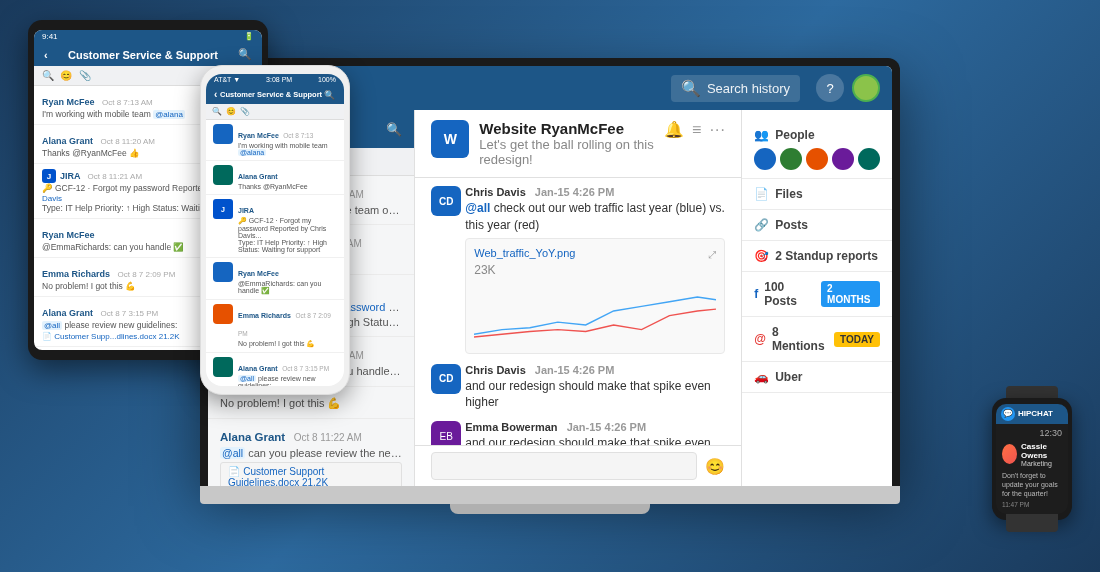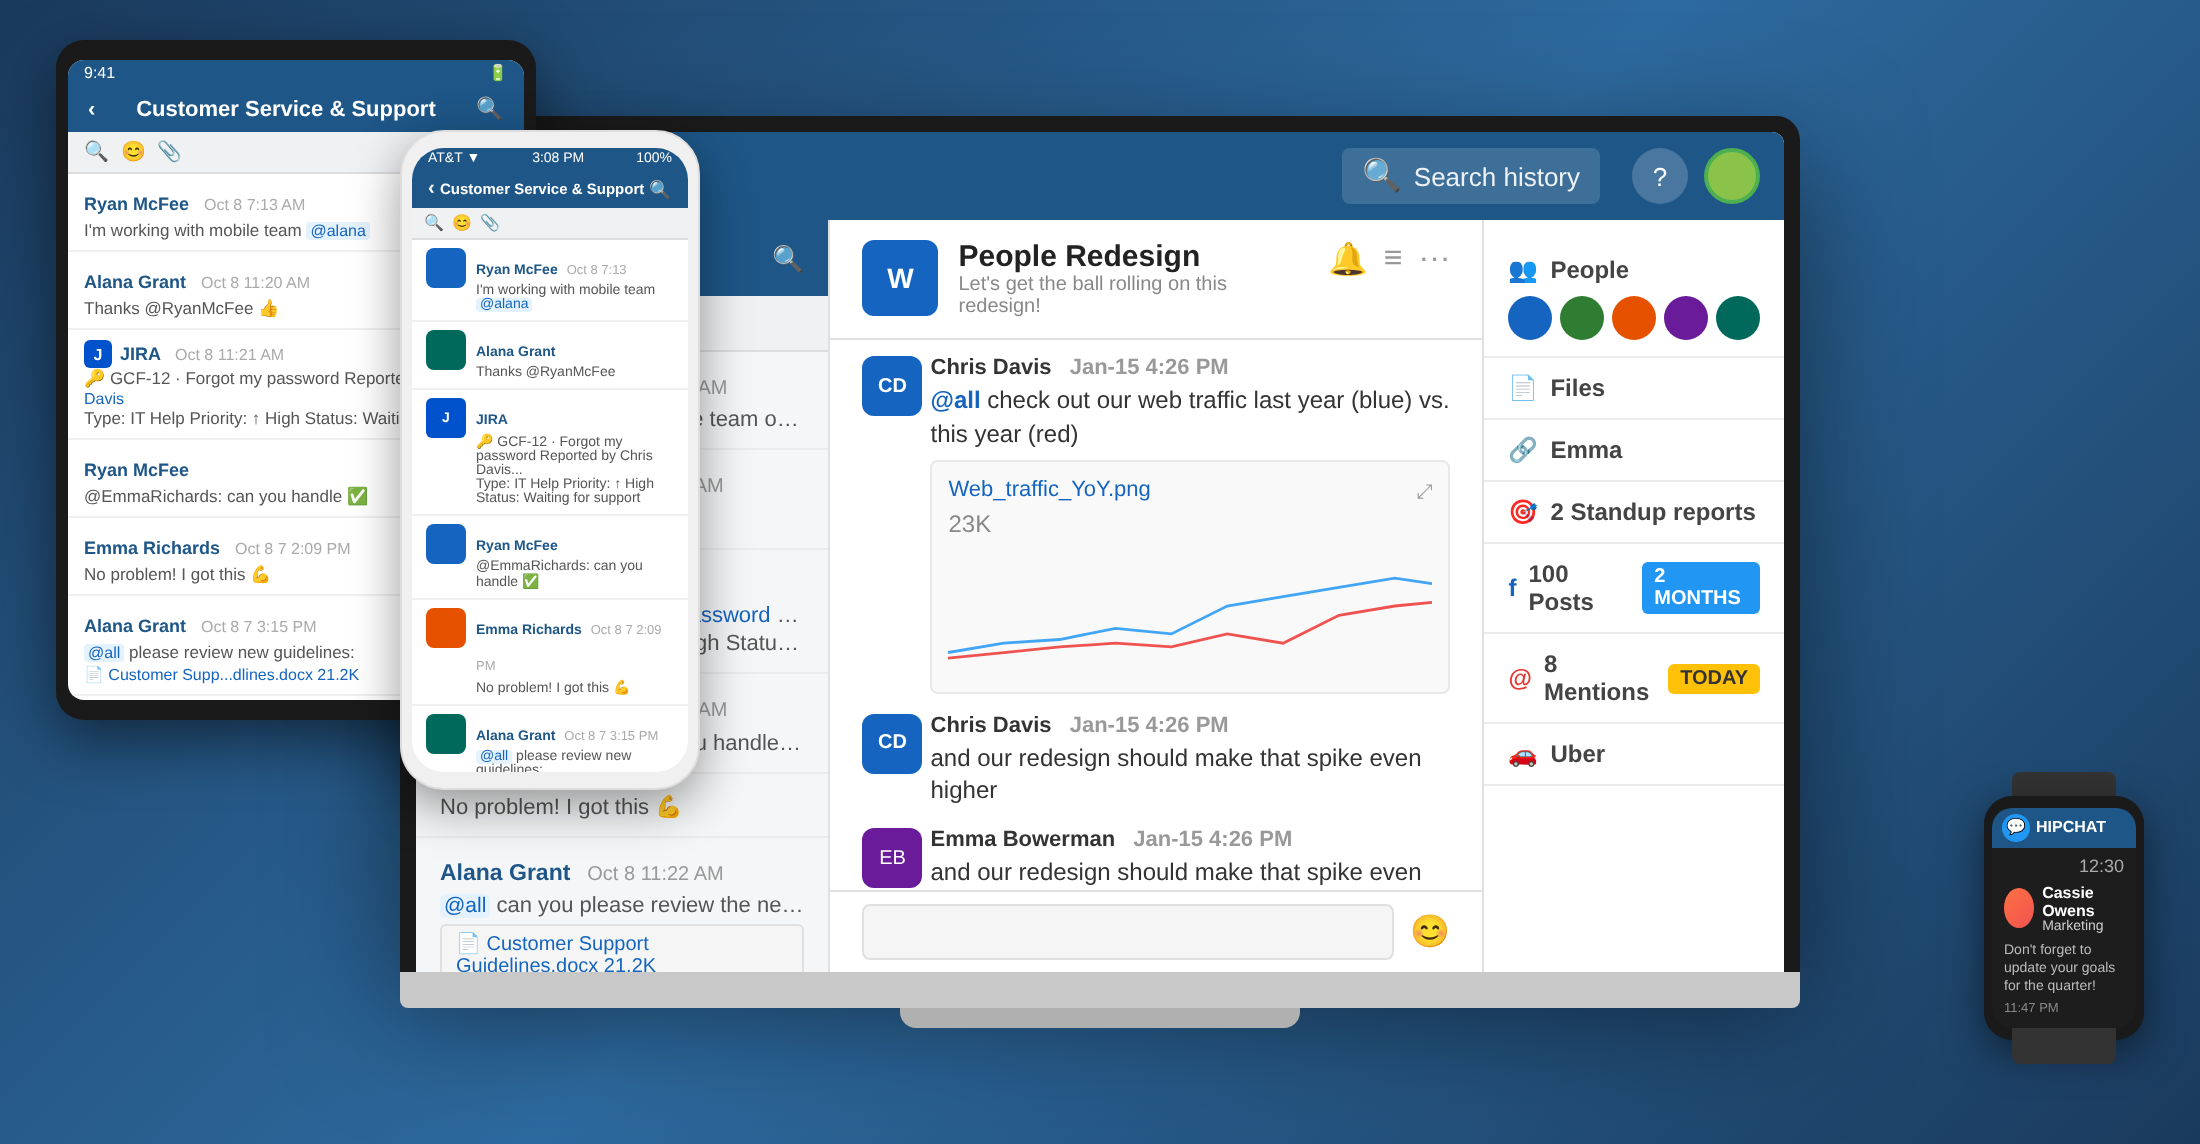--- a/index.html
+++ b/index.html
@@ -178,21 +178,21 @@
       border-radius: 6px;
       background: #1d5687;
       flex-shrink: 0;
     }
     .chat-header-info .room-name {
       font-size: 15px;
       font-weight: 700;
       color: #222;
     }
     .chat-header-info .room-desc {
-      font-size: 10px;
+      font-size: 13px;
       color: #888;
     }
     .chat-header-actions {
       margin-left: auto;
       display: flex;
       gap: 8px;
       align-items: center;
     }
 
     .messages {
@@ -712,21 +712,21 @@
             </div>
 
           </div>
 
           <div class="main-chat">
             <div class="chat-header">
               <div class="chat-header-avatar av-blue" style="display:flex;align-items:center;justify-content:center">
                 <span style="color:white;font-size:14px;font-weight:700">W</span>
               </div>
               <div class="chat-header-info">
-                <div class="room-name">People Redesign</div>
+                <div class="room-name">Website RyanMcFee</div>
                 <div class="room-desc">Let's get the ball rolling on this redesign!</div>
               </div>
               <div class="chat-header-actions">
                 <span style="color:#999;font-size:16px">🔔</span>
                 <span style="color:#999;font-size:16px">≡</span>
                 <span style="color:#999;font-size:16px">···</span>
               </div>
             </div>
 
             <div class="messages">
@@ -804,21 +804,21 @@
             </div>
             <div class="rs-section">
               <div class="rs-title">
                 <span>📄</span>
                 <span>Files</span>
               </div>
             </div>
             <div class="rs-section">
               <div class="rs-title">
                 <span>🔗</span>
-                <span>Emma</span>
+                <span>Posts</span>
               </div>
             </div>
             <div class="rs-section">
               <div class="rs-title">
                 <span>🎯</span>
                 <span>2  Standup reports</span>
               </div>
             </div>
             <div class="rs-section">
               <div class="rs-title">

